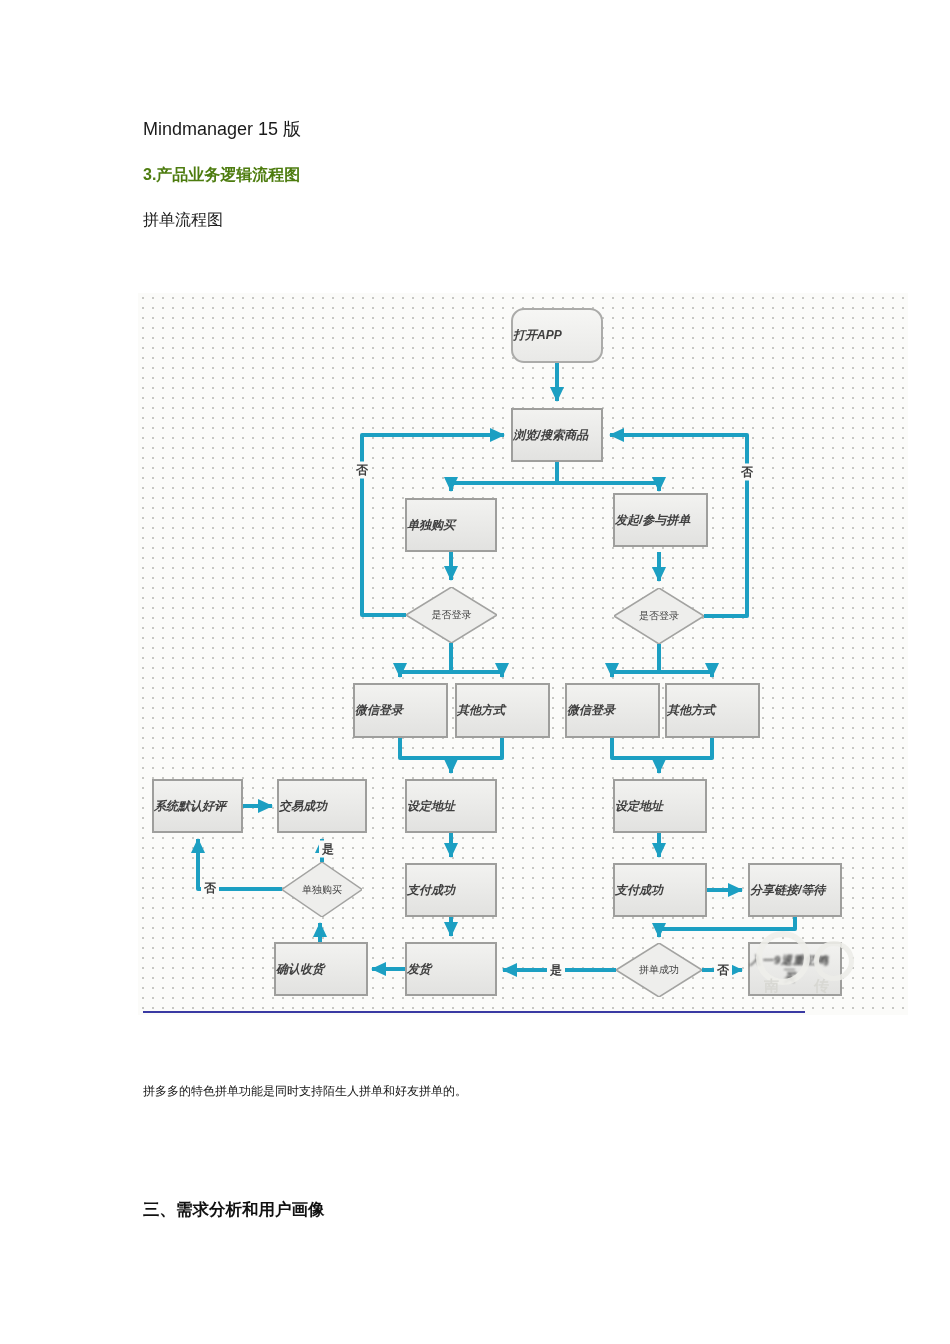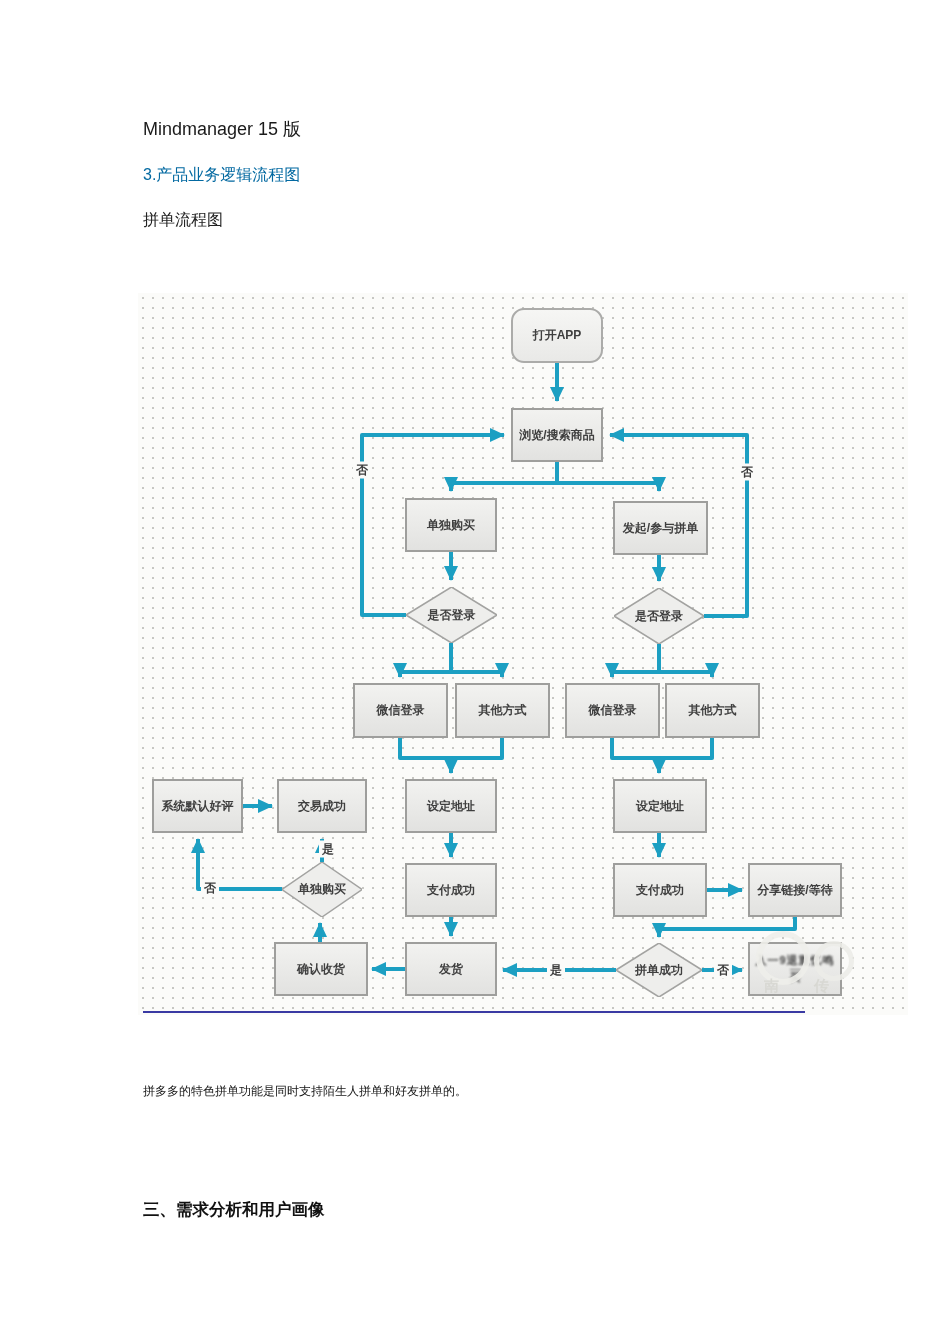--- a/index.html
+++ b/index.html
@@ -5,48 +5,48 @@
   html,body{margin:0;padding:0;}
   body{
     width:950px;height:1344px;position:relative;background:#ffffff;
     font-family:"Liberation Sans","DejaVu Sans",sans-serif;color:#1c1c1c;overflow:hidden;
   }
   .abs{position:absolute;}
   .serif{font-family:"Liberation Serif","DejaVu Serif",serif;}
 
   
   .doc-line{left:143px;font-size:18px;color:#1a1a1a;}
-  .doc-h3{left:143px;font-size:16px;font-weight:normal;color:#0369a1;}
+  .doc-h3{left:143px;font-size:16px;font-weight:bold;color:#4d7c0f;}
   .doc-caption{left:143px;font-size:16px;color:#222;}
   .doc-para{left:143px;width:695px;font-size:12px;line-height:27px;color:#161616;}
   .doc-h2{left:143px;font-size:16.5px;font-weight:bold;color:#111;}
 
   
   #chart{
     left:138px;top:293px;width:770px;height:722px;
     background-color:#fbfbf9;
     background-image:radial-gradient(circle,#c7c7c3 1px,rgba(0,0,0,0) 1.3px);
     background-size:10px 10px;
   }
   #edges{position:absolute;left:0;top:0;width:770px;height:722px;z-index:1;}
   .edge{fill:none;stroke:var(--arrow,#1c9fc2);stroke-width:4;stroke-linejoin:round;stroke-linecap:butt;}
 
   .node{
-    position:absolute;display:flex;align-items:center;justify-content:center;
+    position:absolute;display:flex;align-items:center;
     background:linear-gradient(#f2f2f0,#e2e2e0);
     border:2px solid var(--nodeborder,#9e9e9c);box-sizing:border-box;
-    font-size:12px;font-weight:bold;color:#3f3f3f;text-align:center;z-index:2;line-height:1.2;
+    font-size:12px;font-weight:bold;color:#3f3f3f;text-align:center;z-index:2;line-height:1.2;font-style:italic;
   }
   .rounded{border-radius:13px;background:linear-gradient(#f6f6f4,#e9e9e7);border-color:#ababa9;}
 
   .dnode{position:absolute;z-index:2;}
   .dnode svg{position:absolute;left:0;top:0;width:100%;height:100%;}
   .dnode polygon{fill:#eeeeec;stroke:#a3a3a1;stroke-width:1.5;vector-effect:non-scaling-stroke;}
   .dnode span{position:absolute;left:0;top:0;right:0;bottom:0;display:flex;align-items:center;justify-content:center;
-    font-size:12px;font-weight:bold;color:#3f3f3f;}
+    font-size:10px;font-weight:normal;color:#3f3f3f;}
 
   .elabel{
     position:absolute;transform:translate(-50%,-50%);
     font-size:12px;font-weight:bold;color:#3d3d3d;background:#fbfbf9;padding:0 3px;z-index:3;
   }
 
   
   .obscured-text{filter:blur(1.1px);color:#454545;}
   .refund-inner{display:flex;flex-direction:column;align-items:center;gap:1px;z-index:4;}
   .refund-l1{font-size:11px;letter-spacing:1px;}
@@ -102,21 +102,21 @@
 
   <div class="node rounded" style="left:373px;top:15px;width:92px;height:55px">
       <span>打开APP</span>
     </div>
   <div class="node" style="left:373px;top:115px;width:92px;height:54px">
       <span>浏览/搜索商品</span>
     </div>
   <div class="node" style="left:267px;top:205px;width:92px;height:54px">
       <span>单独购买</span>
     </div>
-  <div class="node" style="left:475px;top:208px;width:95px;height:54px">
+  <div class="node" style="left:475px;top:200px;width:95px;height:54px">
       <span>发起/参与拼单</span>
     </div>
   <div class="node" style="left:215px;top:390px;width:95px;height:55px">
       <span>微信登录</span>
     </div>
   <div class="node" style="left:317px;top:390px;width:95px;height:55px">
       <span>其他方式</span>
     </div>
   <div class="node" style="left:427px;top:390px;width:95px;height:55px">
       <span>微信登录</span>

